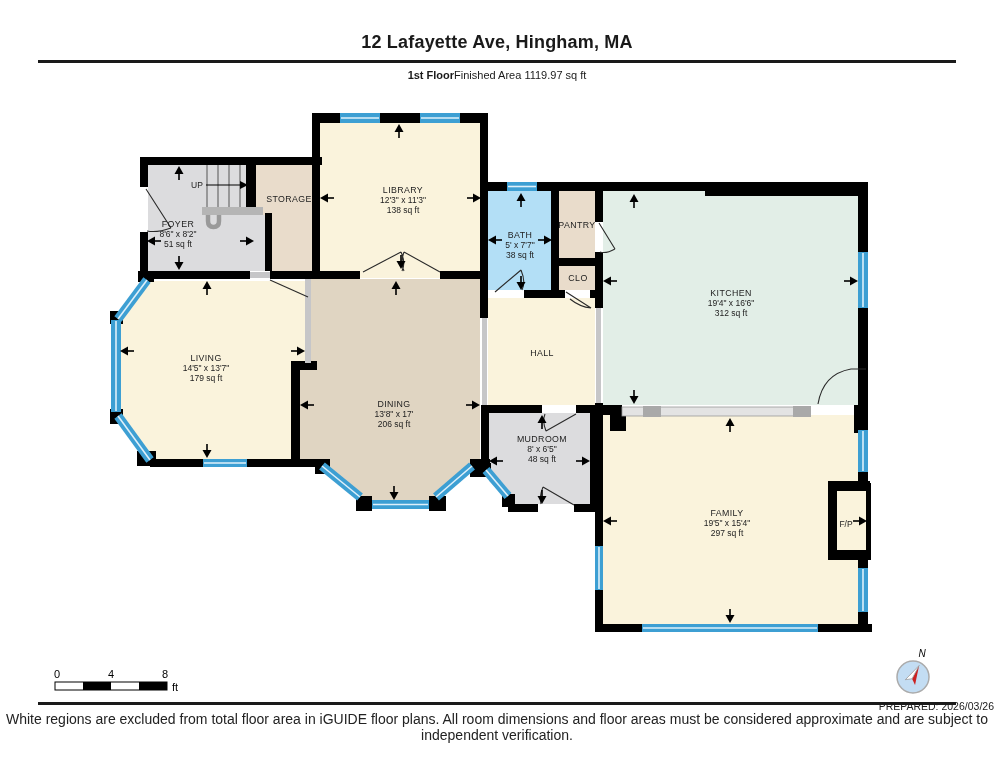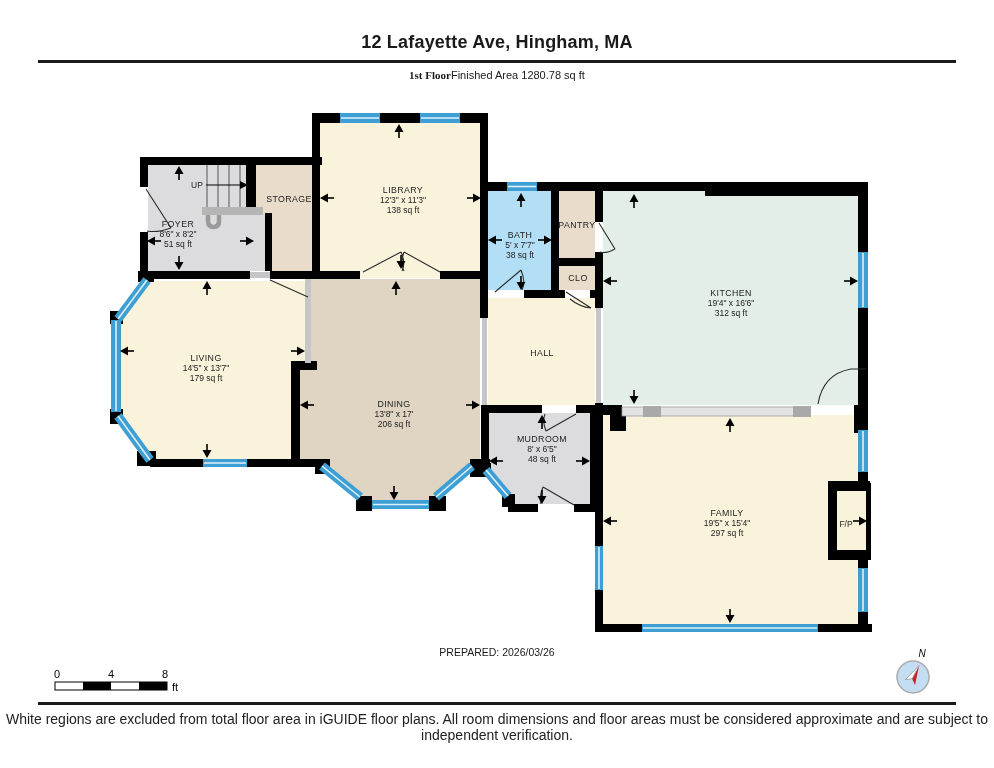--- a/index.html
+++ b/index.html
@@ -4,42 +4,42 @@
 <style>
   html,body{margin:0;padding:0;background:#ffffff;}
   .page{position:relative;width:994px;height:768px;background:#ffffff;overflow:hidden;
         font-family:"Liberation Sans",sans-serif;color:#1a1a1a;}
   .title{position:absolute;top:32px;left:0;width:100%;text-align:center;
          font-size:18px;font-weight:bold;letter-spacing:.2px;}
   .rule{position:absolute;left:38px;width:918px;height:3px;background:#1a1a1a;}
   .rule.top{top:60px;}
   .rule.bottom{top:702px;}
   .subtitle{position:absolute;top:69px;left:0;width:100%;text-align:center;font-size:11px;}
-  .subtitle .floor{font-weight:bold;margin-right:0;font-family:Liberation Serif, serif;}
-  .prepared{position:absolute;top:646px;left:0;width:100%;text-align:center;font-size:10.5px;}
+  .subtitle .floor{font-weight:bold;margin-right:0;}
+  .prepared{position:absolute;top:700px;left:0;width:100%;text-align:right;font-size:10.5px;}
   .disclaimer{position:absolute;top:711px;left:0;width:100%;text-align:center;font-size:14px;color:#222;}
   svg{position:absolute;top:0;left:0;}
   .rname{font-size:8.8px;fill:#222;text-anchor:middle;letter-spacing:.4px;}
   .rdim{font-size:8.5px;fill:#222;text-anchor:middle;}
   .wall{fill:#000;}
   .win{fill:#3d9fd3;}
   .winline{stroke:#dff0fa;stroke-width:1.6;}
   .door{stroke:#2a2a2a;stroke-width:1.1;fill:none;}
   .open{fill:#c6c6c8;}
   .sc{font-size:11px;fill:#000;text-anchor:middle;}
 </style>
 </head>
 <body>
 
 <div class="page">
 
   <div class="title">12 Lafayette Ave, Hingham, MA</div>
   <div class="rule top"></div>
   <div class="subtitle">
-    <span class="floor">1st Floor</span><span>Finished Area 1280.78 sq ft</span>
+    <span class="floor">1st Floor</span><span>Finished Area 1119.97 sq ft</span>
   </div>
 
   <svg width="994" height="768" viewBox="0 0 994 768">
     <defs>
       <g id="mk">
         <rect x="-0.8" y="1.5" width="1.6" height="6.5" fill="#000"></rect>
         <polygon points="0,-6 4.5,2 -4.5,2" fill="#000"></polygon>
       </g>
     </defs>
 

